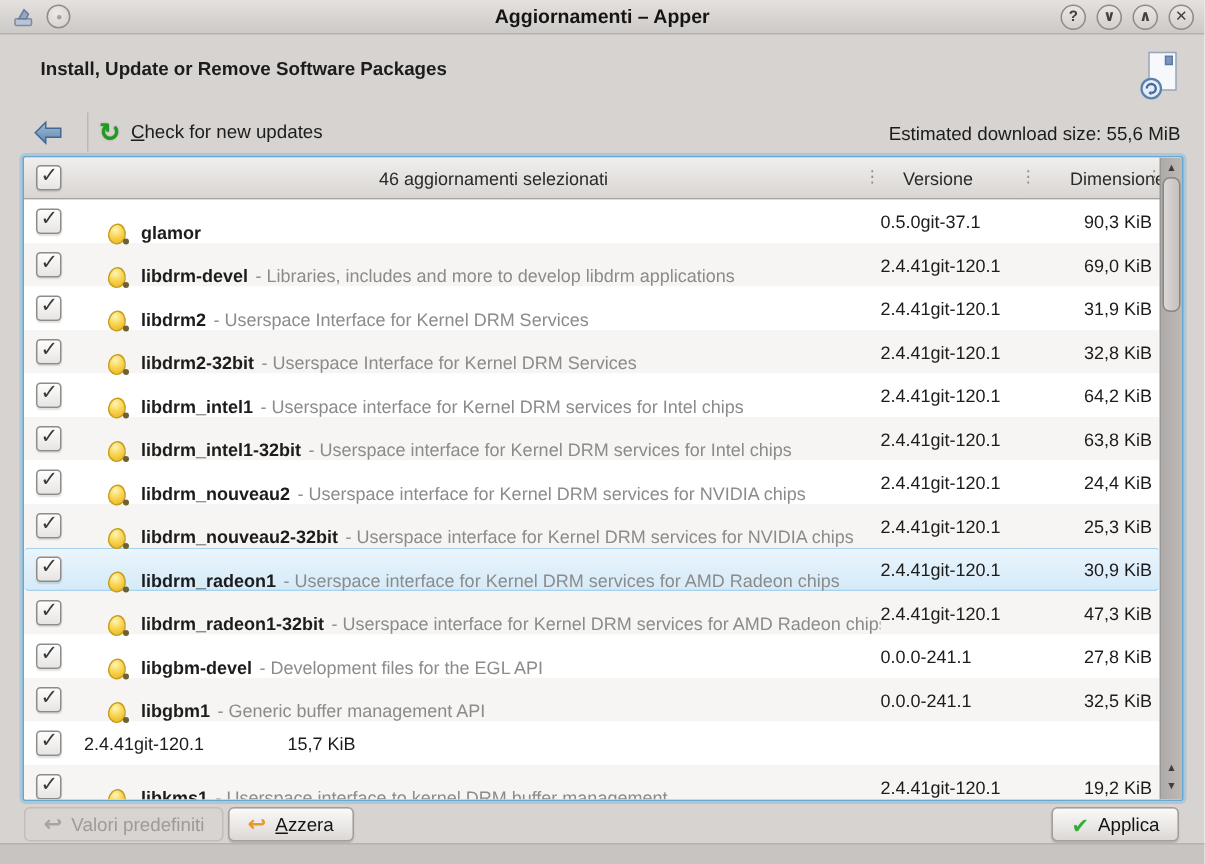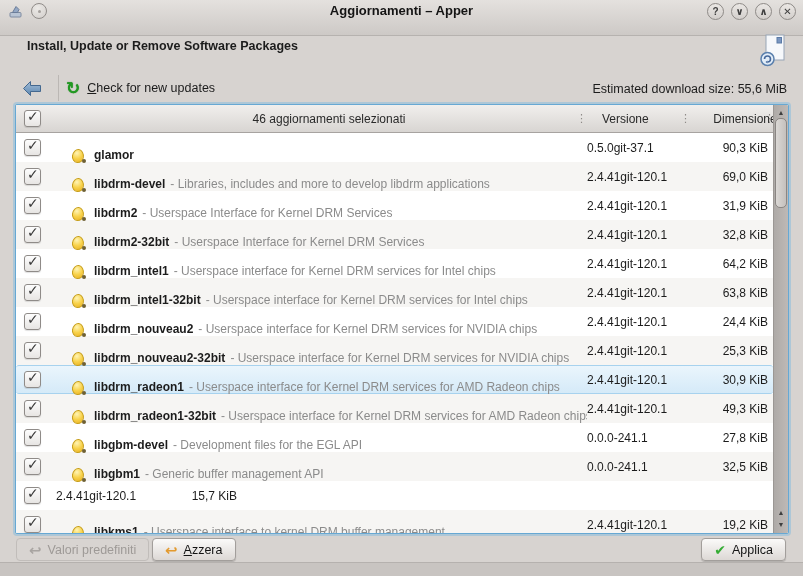--- a/index.html
+++ b/index.html
@@ -3,21 +3,21 @@
 <meta charset="utf-8">
 <style>
   * { margin:0; padding:0; box-sizing:border-box; }
   html,body { width:803px; height:576px; }
   body {
     position:relative; background:#d7d3d0; overflow:hidden;
     font-family:"Liberation Sans","DejaVu Sans",sans-serif;
     font-size:12px; color:#1c1c1c;
   }
   
-  .titlebar { position:absolute; top:0; left:0; right:0; height:36px;
+  .titlebar { position:absolute; top:0; left:0; right:0; height:23px;
     background:linear-gradient(#e4e1de,#cdc9c6); border-bottom:1px solid #b6b2af; }
   .win-title { text-align:center; line-height:22px; font-weight:bold; font-size:13px; color:#141414; }
   .app-mini-icon { position:absolute; left:8px; top:4px; width:15px; height:15px; }
   .pin-btn { position:absolute; left:31px; top:3px; width:16px; height:16px; border-radius:50%;
     border:1px solid #908c89; background:radial-gradient(circle at 40% 30%, #eceae7, #d2cecb); }
   .pin-btn::after { content:""; position:absolute; left:6px; top:6px; width:3px; height:3px;
     border-radius:50%; background:#a5a19e; }
   .winbtns { position:absolute; right:7px; top:3px; display:flex; gap:7px; }
   .winbtn { width:17px; height:17px; border-radius:50%; border:1px solid #8e8a87;
     background:linear-gradient(#eae7e4,#d3cfcc); color:#3f3f3f; font-size:10px; font-weight:bold;
@@ -313,21 +313,21 @@
     </div>
     <div class="col-name">
       <span class="pkg-icon">
         <span class="pkg-drop"></span>
             <span class="pkg-dot"></span>
       </span>
       <span class="pkg-name">libdrm_radeon1-32bit</span>
       <span class="pkg-desc">- Userspace interface for Kernel DRM services for AMD Radeon chips</span>
     </div>
     <div class="col-version">2.4.41git-120.1</div>
-    <div class="col-size">49,3 KiB</div>
+    <div class="col-size">47,3 KiB</div>
   </div>
       <div class="row">
     <div class="col-check">
       <span class="cb">
         <span class="cb-mark">✓</span>
       </span>
     </div>
     <div class="col-name">
       <span class="pkg-icon">
         <span class="pkg-drop"></span>

